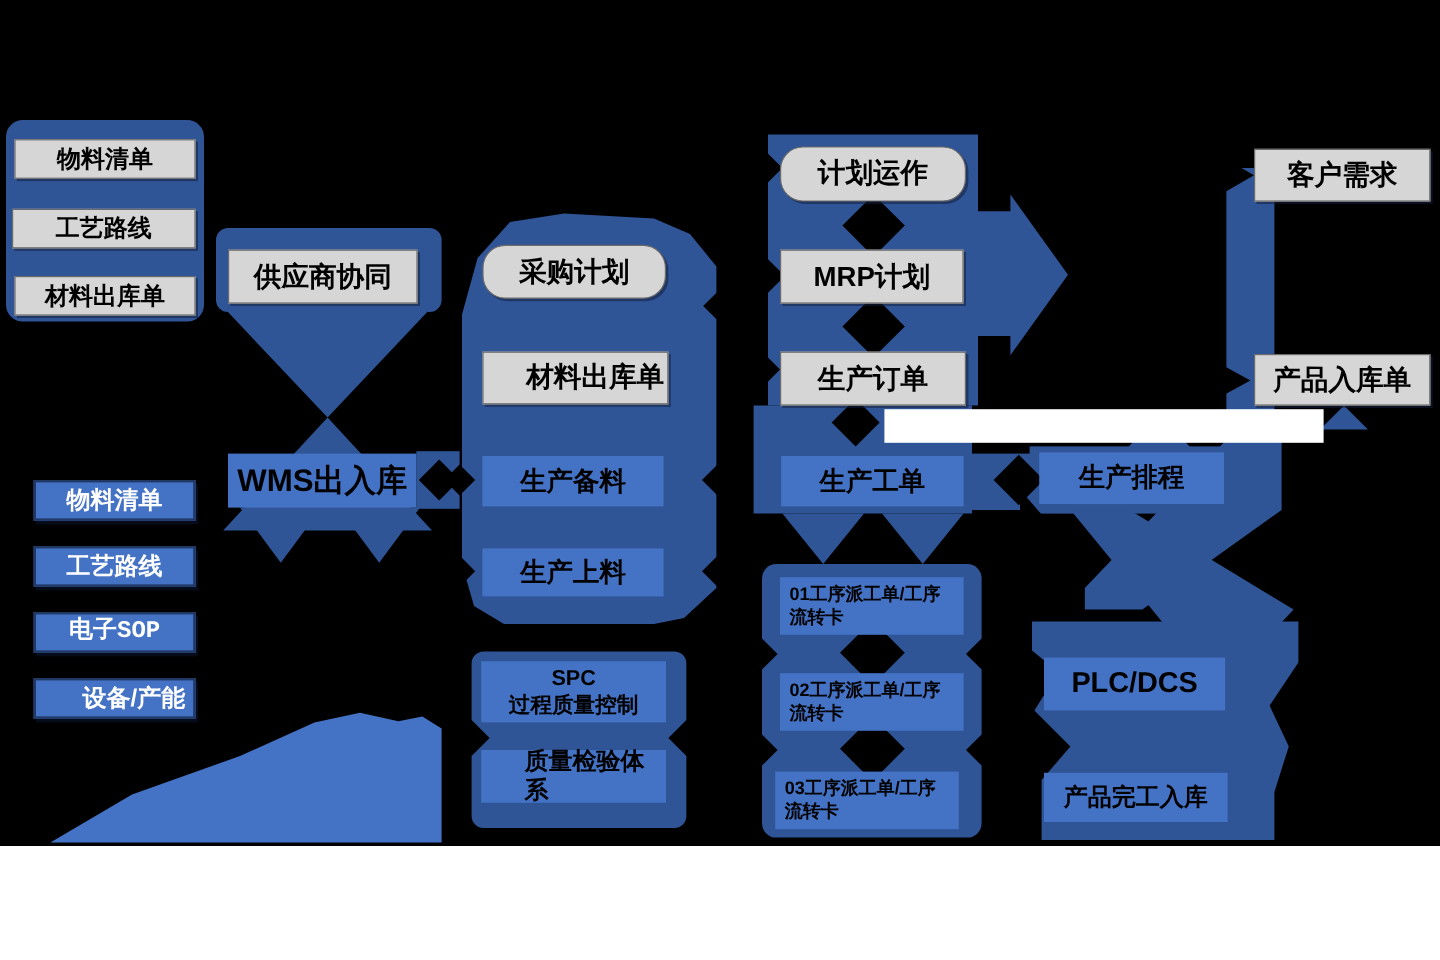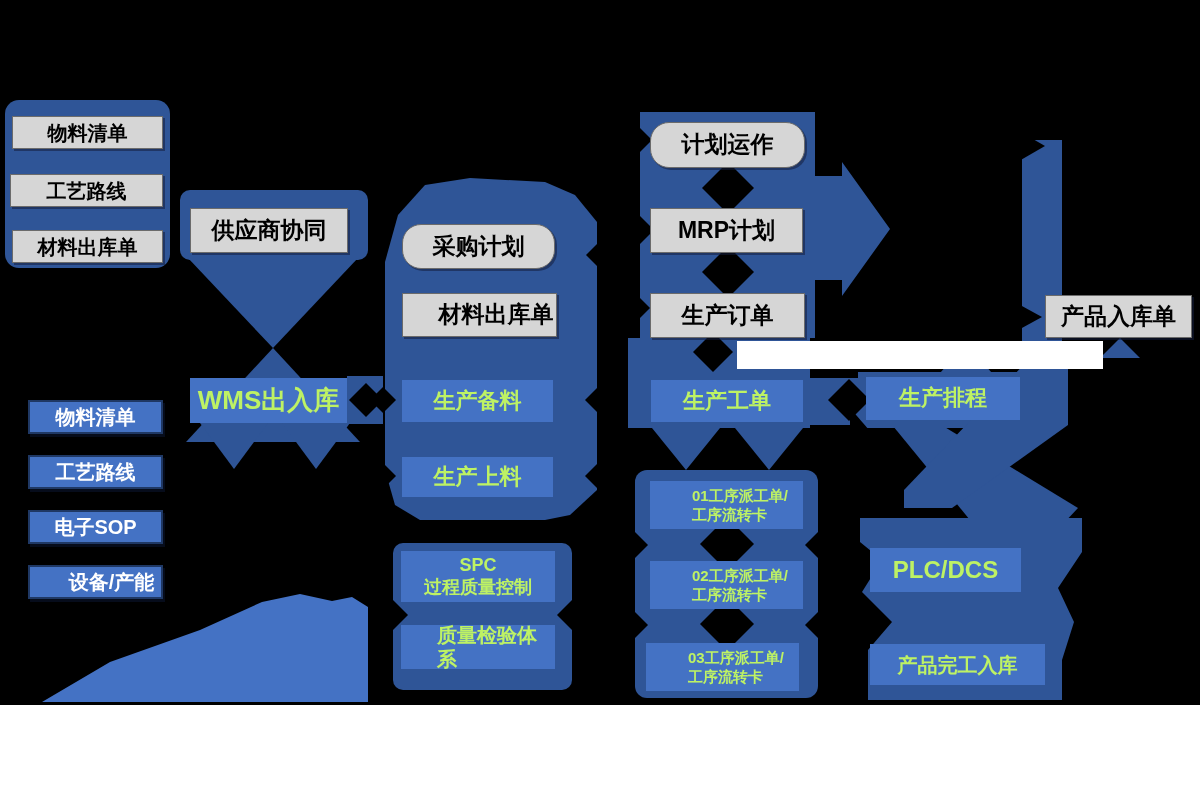--- a/index.html
+++ b/index.html
@@ -5,53 +5,53 @@
   html,body{margin:0;padding:0;background:#000;}
   .stage{position:relative;width:1200px;height:800px;background:#000;overflow:hidden;
          font-family:"Liberation Sans","DejaVu Sans",sans-serif;}
   .white-band{position:absolute;left:0;top:705px;width:1200px;height:95px;background:#fff;}
   .white-bar{position:absolute;left:737px;top:341px;width:366px;height:28px;background:#fff;}
   svg.connectors{position:absolute;left:0;top:0;}
   .box{position:absolute;display:flex;align-items:center;justify-content:center;
        font-weight:bold;box-sizing:border-box;line-height:1.2;}
   .gray{background:#D6D6D6;border:1px solid #6b6b6b;color:#000;font-size:23px;
         box-shadow:2px 2px 0 rgba(20,30,60,.55);}
-  .blue{background:#4472C4;color:#bef264;font-size:22px;}
+  .blue{background:#4472C4;color:#000000;font-size:22px;}
   .blue-bordered{background:#4472C4;color:#fff;border:2px solid #1F3864;font-size:20px;
         box-shadow:2px 3px 0 rgba(10,20,45,.6);}
   
   .p-bom-top{left:12px;top:116px;width:151px;height:33px;font-size:20px;}
   .p-route-top{left:10px;top:174px;width:153px;height:33px;font-size:20px;}
   .p-doc-top{left:12px;top:230px;width:151px;height:33px;font-size:20px;}
   .p-supplier{left:190px;top:208px;width:158px;height:45px;}
-  .p-purchase{left:402px;top:224px;width:153px;height:45px;border-radius:19px;}
+  .p-purchase{left:402px;top:204px;width:153px;height:45px;border-radius:19px;}
   .p-matout{left:402px;top:293px;width:155px;height:44px;padding-left:33px;}
   .p-planop{left:650px;top:122px;width:155px;height:46px;border-radius:19px;}
   .p-mrp{left:650px;top:208px;width:153px;height:45px;}
   .p-prodorder{left:650px;top:293px;width:155px;height:45px;}
   .p-customer{left:1045px;top:124px;width:147px;height:44px;}
   .p-productin{left:1045px;top:295px;width:147px;height:43px;}
   
   .p-wms{left:190px;top:378px;width:157px;height:45px;font-size:26px;}
   .p-prepare{left:402px;top:380px;width:151px;height:42px;}
   .p-feed{left:402px;top:457px;width:151px;height:40px;}
   .p-workorder{left:651px;top:380px;width:152px;height:42px;}
   .p-schedule{left:866px;top:377px;width:154px;height:43px;}
   .p-bl1{left:28px;top:400px;width:135px;height:34px;}
   .p-bl2{left:28px;top:455px;width:135px;height:34px;}
-  .p-bl3{left:28px;top:510px;width:135px;height:34px;}
+  .p-bl3{left:28px;top:510px;width:135px;height:34px;font-family:Liberation Mono, monospace;}
   .p-bl4{left:28px;top:565px;width:135px;height:34px;padding-left:32px;}
   .p-spc{left:401px;top:551px;width:154px;height:51px;font-size:18px;flex-direction:column;}
   .p-qc{left:401px;top:625px;width:154px;height:44px;font-size:20px;padding-left:36px;}
   .p-d01{left:650px;top:481px;width:153px;height:48px;font-size:15px;padding:2px 8px;}
   .p-d02{left:650px;top:561px;width:153px;height:48px;font-size:15px;padding:2px 8px;}
   .p-d03{left:646px;top:643px;width:153px;height:48px;font-size:15px;padding:2px 8px;}
   .p-plc{left:870px;top:548px;width:151px;height:44px;font-size:24px;}
-  .p-done{left:870px;top:644px;width:175px;height:41px;font-size:20px;}
-  .wrap2{display:block;word-break:break-all;line-height:1.3;margin-left:34px;}
+  .p-done{left:870px;top:644px;width:153px;height:41px;font-size:20px;}
+  .wrap2{display:block;word-break:break-all;line-height:1.3;}
 </style>
 </head>
 <body>
 
 <div class="stage">
 
   <svg class="connectors" width="1200" height="800" viewBox="0 0 1200 800">
     <g fill="#2F5597">
 
       <rect x="5" y="100" width="165" height="168" rx="14"></rect>
@@ -124,20 +124,21 @@
 
   <div class="box gray p-bom-top">物料清单</div>
   <div class="box gray p-route-top">工艺路线</div>
   <div class="box gray p-doc-top">材料出库单</div>
   <div class="box gray p-supplier">供应商协同</div>
   <div class="box gray p-purchase">采购计划</div>
   <div class="box gray p-matout">材料出库单</div>
   <div class="box gray p-planop">计划运作</div>
   <div class="box gray p-mrp">MRP计划</div>
   <div class="box gray p-prodorder">生产订单</div>
+  <div class="box gray p-customer">客户需求</div>
   <div class="box gray p-productin">产品入库单</div>
 
   <div class="box blue p-wms">WMS出入库</div>
   <div class="box blue p-prepare">生产备料</div>
   <div class="box blue p-feed">生产上料</div>
   <div class="box blue p-workorder">生产工单</div>
   <div class="box blue p-schedule">生产排程</div>
 
   <div class="box blue-bordered p-bl1">物料清单</div>
   <div class="box blue-bordered p-bl2">工艺路线</div>

